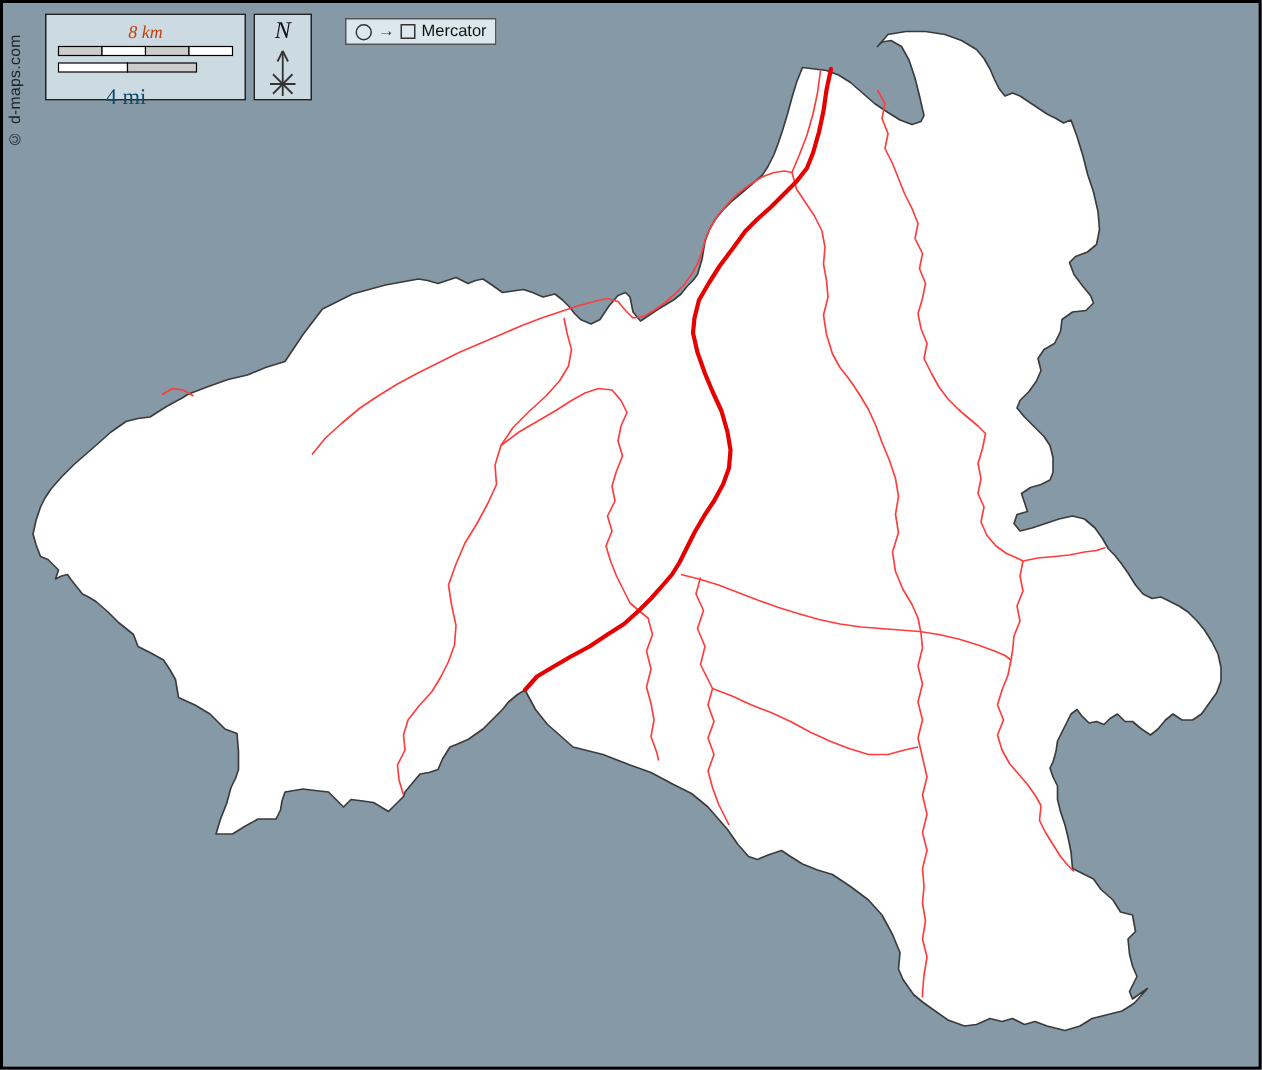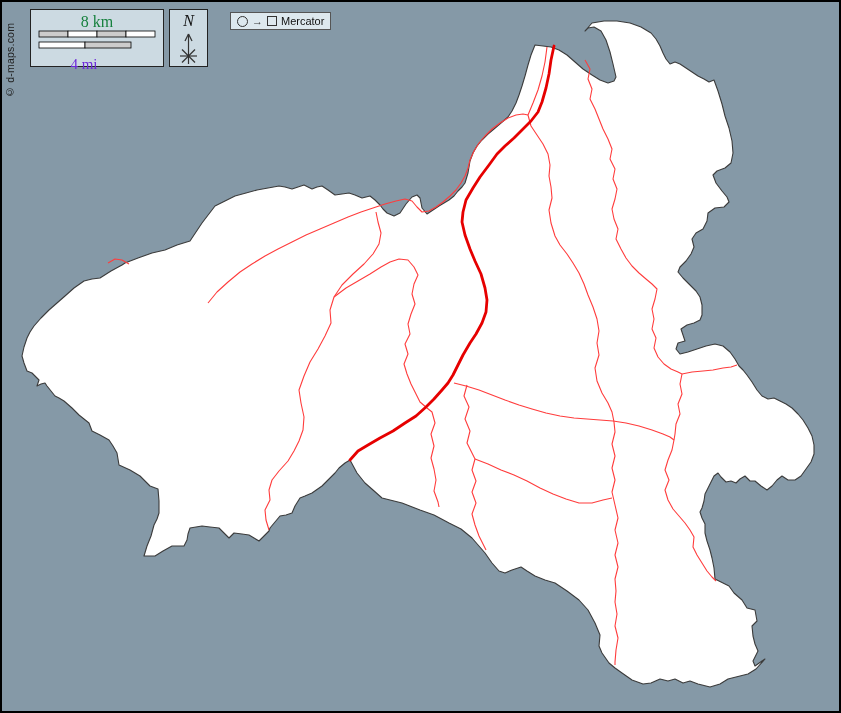--- a/index.html
+++ b/index.html
@@ -14,27 +14,27 @@
   #mapsvg{position:absolute;left:0;top:0;}
   .panel{
     position:absolute;
     box-sizing:border-box;
     border:1px solid #222;
   }
   #scalebox{left:28px;top:7px;width:134px;height:58px;}
   #scale-km-label{
     text-align:center;
     font-family:"Liberation Serif", serif;
-    font-size:16px;color:#15803d;
-    margin-top:3px;line-height:17px;
+    font-size:12px;color:#c2410c;
+    margin-top:3px;line-height:17px;font-style:italic;
   }
   #scale-mi-label{
     text-align:center;
     font-family:"Liberation Serif", serif;
-    font-size:15px;color:#6d28d9;
+    font-size:15px;color:#0c4a6e;
     width:106px;line-height:16px;
   }
   #compassbox{left:167px;top:7px;width:39px;height:58px;}
   #compass-n{
     text-align:center;
     font-family:"Liberation Serif", serif;
     font-style:italic;
     font-size:16px;color:#111;
     margin-top:2px;line-height:18px;
   }

